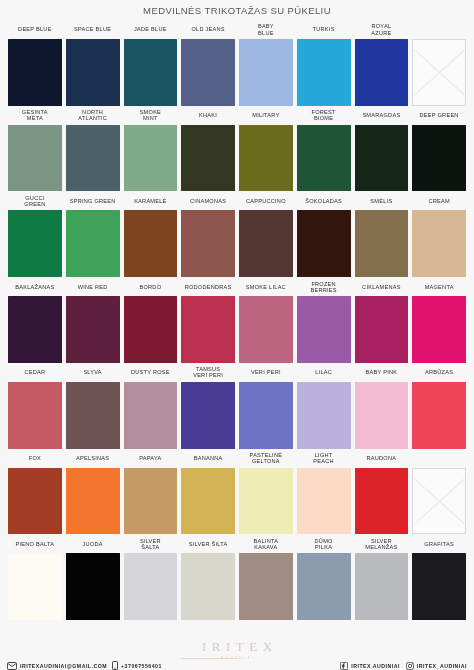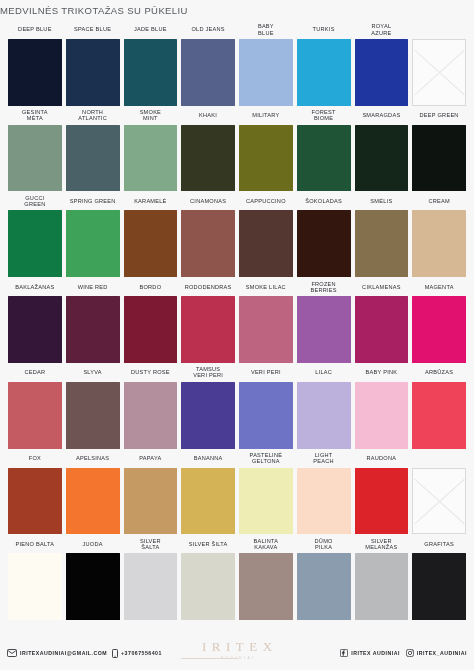--- a/index.html
+++ b/index.html
@@ -10,20 +10,21 @@
     overflow: hidden;
   }
   #card {
     position: relative;
     width: 474px; height: 670px;
     background: #f7f7f8;
     display: flex;
     flex-direction: column;
   }
   #title {
+    text-align: center;
     font-size: 9.5px;
     letter-spacing: 0.4px;
     color: #54585c;
     padding: 5px 0 4px 0;
     white-space: nowrap;
   }
   #grid {
     flex: 1 1 auto;
     display: flex;
     flex-direction: column;
@@ -82,21 +83,21 @@
   .swatch.texture {
     background-image:
       repeating-linear-gradient(94deg, rgba(255,255,255,.72) 0 1px, rgba(0,0,0,.05) 1px 2px),
       repeating-linear-gradient(3deg, rgba(255,255,255,.35) 0 1px, rgba(90,90,95,.16) 1px 3px);
   }
   
   #footer {
     height: 34px;
     flex: 0 0 34px;
     display: flex;
-    align-items: center;
+    align-items: flex-end;
     padding: 0 7px;
     position: relative;
     margin-top: 16px;
   }
   .contact-group {
     display: flex;
     align-items: center;
     gap: 5px;
   }
   .contact-item {

